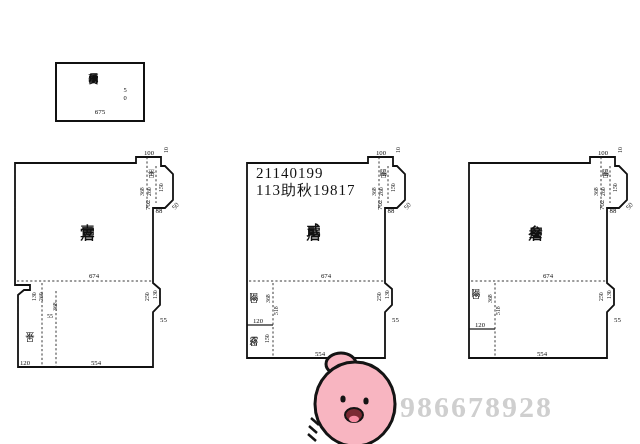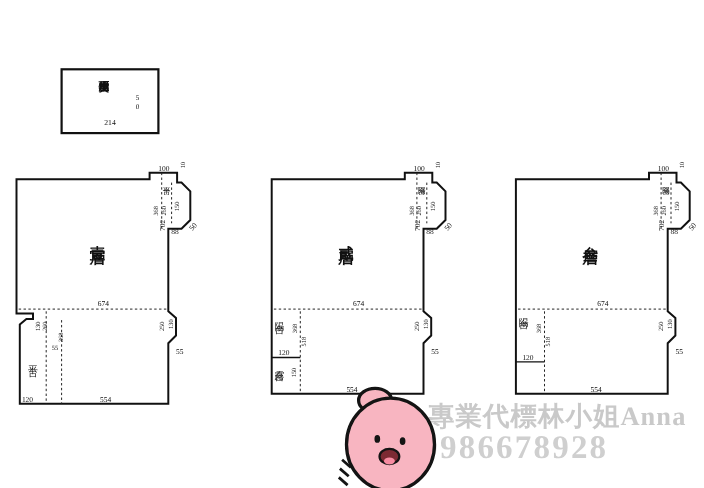--- a/index.html
+++ b/index.html
@@ -31,21 +31,21 @@
        text-shadow:1px 1px 0 #ffffff;letter-spacing:2px;}
 </style>
 </head>
 <body>
 
 <div id="stage">
 
   <div class="roof-box"></div>
   <div class="vtext roof-label">屋頂突出物</div>
   <div class="vtext roof-side">50</div>
-  <div class="roof-width">214</div>
+  <div class="roof-width">675</div>
 
   <svg style="left:8px;top:143px" width="180" height="240" viewBox="0 0 180 240">
     <path class="outline" d="M7,20 H128 V14 H153 V23 H157 L165,31 V57 L157,65 H145 V140 L152,146 V162 L145,169 V224 H10 V152 L16,147 H22 V142 H7 Z"></path>
     <line class="dash" x1="9" y1="138" x2="145" y2="138"></line>
     <line class="dash" x1="139" y1="14" x2="139" y2="65"></line>
     <line class="dash" x1="148" y1="23" x2="148" y2="60"></line>
     <line class="dash" x1="34" y1="140" x2="34" y2="224"></line>
     <line class="dash" x1="48" y1="148" x2="48" y2="224"></line>
     <text class="dim" x="141" y="12" text-anchor="middle">100</text>
     <text class="dim-s" transform="rotate(-90 160 10)" x="160" y="10">10</text>
@@ -88,20 +88,24 @@
     <text class="dim" x="86" y="135" text-anchor="middle">674</text>
     <text class="dim-s" transform="rotate(-90 30 160)" x="30" y="160">368</text>
     <text class="dim-s" transform="rotate(-90 38 172)" x="38" y="172">518</text>
     <text class="dim" x="18" y="180" text-anchor="middle">120</text>
     <text class="dim-s" transform="rotate(-90 29 200)" x="29" y="200">150</text>
     <text class="dim" x="80" y="213" text-anchor="middle">554</text>
     <text class="dim-s" transform="rotate(-90 141 158)" x="141" y="158">250</text>
     <text class="dim-s" transform="rotate(-90 149 156)" x="149" y="156">130</text>
     <text class="dim" x="152" y="179">55</text>
   </svg>
+  <div class="header-block">
+    <div>21140199</div>
+    <div>113助秋19817</div>
+  </div>
   <div class="vtext area-small" style="left:379px;top:164px">陽台</div>
   <div class="vtext floor-label" style="left:306px;top:212px">貳層</div>
   <div class="vtext area-med" style="left:249px;top:286px">陽台</div>
   <div class="vtext area-med" style="left:249px;top:329px">露台</div>
 
   <svg style="left:462px;top:143px" width="180" height="240" viewBox="0 0 180 240">
     <path class="outline" d="M7,20 H128 V14 H153 V23 H157 L165,31 V57 L157,65 H145 V140 L152,146 V162 L145,169 V215 H7 Z"></path>
     <line class="thin" x1="7" y1="186" x2="33" y2="186"></line>
     <line class="dash" x1="9" y1="138" x2="145" y2="138"></line>
     <line class="dash" x1="139" y1="14" x2="139" y2="65"></line>
@@ -121,21 +125,20 @@
     <text class="dim" x="18" y="184" text-anchor="middle">120</text>
     <text class="dim" x="80" y="213" text-anchor="middle">554</text>
     <text class="dim-s" transform="rotate(-90 141 158)" x="141" y="158">250</text>
     <text class="dim-s" transform="rotate(-90 149 156)" x="149" y="156">130</text>
     <text class="dim" x="152" y="179">55</text>
   </svg>
   <div class="vtext area-small" style="left:601px;top:164px">陽台</div>
   <div class="vtext floor-label" style="left:528px;top:212px">叁層</div>
   <div class="vtext area-med" style="left:471px;top:282px">陽台</div>
 
-  <div class="wm1">專業代標林小姐Anna</div>
   <div class="wm2">0986678928</div>
 
   <svg style="left:303px;top:352px" width="100" height="92" viewBox="0 0 100 92">
     <ellipse cx="38" cy="12" rx="15" ry="11" fill="#f8b5c1" stroke="#141414" stroke-width="3"></ellipse>
     <ellipse cx="52" cy="52" rx="40" ry="42" fill="#f8b5c1" stroke="#141414" stroke-width="3"></ellipse>
     <ellipse cx="40" cy="47" rx="2.6" ry="3.6" fill="#141414"></ellipse>
     <ellipse cx="63" cy="49" rx="2.6" ry="3.6" fill="#141414"></ellipse>
     <ellipse cx="51" cy="63" rx="9" ry="7" fill="#7c2a33" stroke="#141414" stroke-width="2"></ellipse>
     <ellipse cx="51" cy="67" rx="5" ry="3.2" fill="#f78ca2"></ellipse>
     <line x1="8" y1="66" x2="16" y2="73" stroke="#141414" stroke-width="2.5"></line>

